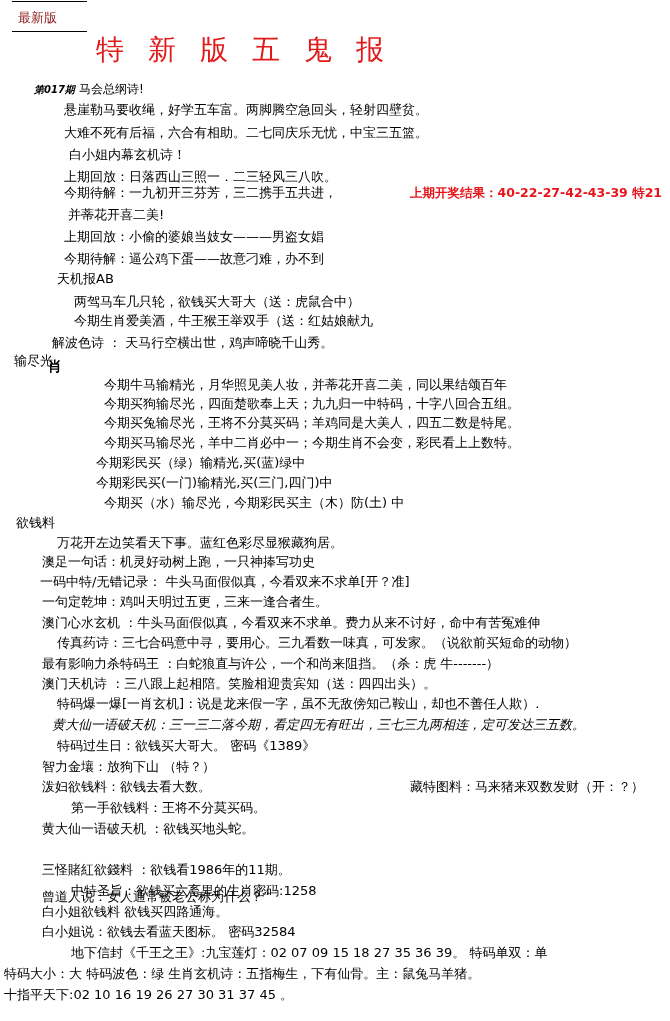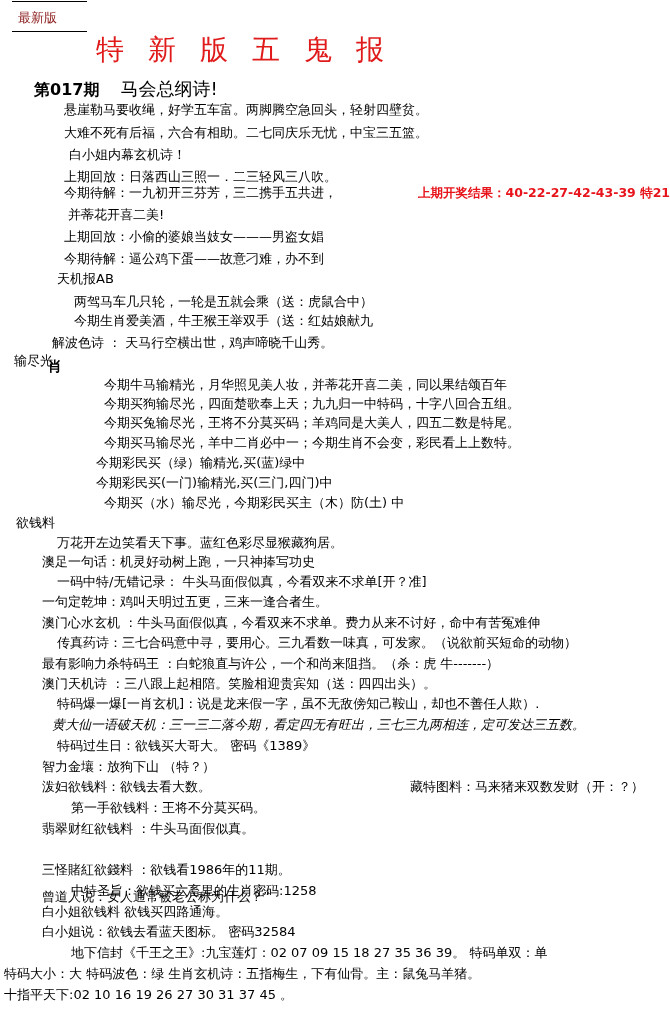--- a/index.html
+++ b/index.html
@@ -6,22 +6,22 @@
     body { width: 670px; height: 1021px; position: relative; overflow: hidden;
            font-family: "DejaVu Sans", "Liberation Sans", sans-serif; color: #000; }
     .badge { position: absolute; left: 12px; top: 0; width: 75px; height: 20px; }
     .badge .rule { position: absolute; left: 0; width: 75px; height: 1px; background: #000; }
     .badge .rule.top { top: 1px; }
     .badge .rule.bot { top: 31px; }
     .badge .txt { position: absolute; left: 6px; top: 9px; font-size: 13px; color: #8b1a1a; }
     .title { position: absolute; left: 96px; top: 22px; font-family: "DejaVu Serif", "Liberation Serif", serif;
              font-size: 28px; color: #e01a1a; letter-spacing: 24px; white-space: nowrap; line-height: 56px; }
     .line { position: absolute; white-space: nowrap; font-size: 13px; line-height: 18px; }
-    .issue { font-weight: bold; font-size: 16px; }
-    .small { font-size: 18px; margin-left: 17px; }
+    .issue { font-weight: bold; font-size: 10px; font-style: italic; }
+    .small { font-size: 12px; }
     .red { color: #e8141c; font-weight: bold; font-size: 12.5px; }
     .section-overlap { font-weight: bold; font-size: 14px; position: absolute; }
   </style>
 </head>
 <body>
 
 <div class="badge">
   <div class="rule top"></div>
   <div class="txt">最新版</div>
   <div class="rule bot"></div>
@@ -33,59 +33,59 @@
   <span class="issue">第017期</span>
   <span class="small">马会总纲诗!</span>
 </div>
 
 <div class="line" style="left:64px; top:101px;">悬崖勒马要收绳，好学五车富。两脚腾空急回头，轻射四壁贫。</div>
 <div class="line" style="left:64px; top:124px;">大难不死有后福，六合有相助。二七同庆乐无忧，中宝三五篮。</div>
 
 <div class="line" style="left:69px; top:146px;">白小姐内幕玄机诗！</div>
 <div class="line" style="left:64px; top:168px;">上期回放：日落西山三照一．二三轻风三八吹。</div>
 <div class="line" style="left:64px; top:184px;">今期待解：一九初开三芬芳，三二携手五共进，</div>
-<div class="line red" style="left:410px; top:184px;margin-left:8px;">上期开奖结果：40-22-27-42-43-39 特21</div>
+<div class="line red" style="left:410px; top:184px;">上期开奖结果：40-22-27-42-43-39 特21</div>
 
 <div class="line" style="left:68px; top:206px;">并蒂花开喜二美!</div>
 <div class="line" style="left:64px; top:228px;">上期回放：小偷的婆娘当妓女———男盗女娼</div>
 <div class="line" style="left:64px; top:250px;">今期待解：逼公鸡下蛋——故意刁难，办不到</div>
 
 <div class="line" style="left:57px; top:270px;">天机报AB</div>
-<div class="line" style="left:74px; top:293px;">两驾马车几只轮，一轮是五就会乘（送：虎鼠合中）</div>
+<div class="line" style="left:74px; top:293px;">两驾马车几只轮，欲钱买大哥大（送：虎鼠合中）</div>
 <div class="line" style="left:74px; top:312px;">今期生肖爱美酒，牛王猴王举双手（送：红姑娘献九</div>
 <div class="line" style="left:52px; top:334px;">解波色诗 ： 天马行空横出世，鸡声啼晓千山秀。</div>
 
 <div class="line" style="left:14px; top:352px;">输尽光</div>
 <div class="section-overlap" style="left:48px; top:358px;">肖</div>
 
 <div class="line" style="left:104px; top:376px;">今期牛马输精光，月华照见美人妆，并蒂花开喜二美，同以果结颂百年</div>
 <div class="line" style="left:104px; top:395px;">今期买狗输尽光，四面楚歌奉上天；九九归一中特码，十字八回合五组。</div>
 <div class="line" style="left:104px; top:414px;">今期买兔输尽光，王将不分莫买码；羊鸡同是大美人，四五二数是特尾。</div>
 <div class="line" style="left:104px; top:434px;">今期买马输尽光，羊中二肖必中一；今期生肖不会变，彩民看上上数特。</div>
 <div class="line" style="left:96px; top:454px;">今期彩民买（绿）输精光,买(蓝)绿中</div>
 <div class="line" style="left:96px; top:474px;">今期彩民买(一门)输精光,买(三门,四门)中</div>
 <div class="line" style="left:104px; top:494px;">今期买（水）输尽光，今期彩民买主（木）防(土) 中</div>
 
 <div class="line" style="left:16px; top:514px;">欲钱料</div>
 <div class="line" style="left:57px; top:534px;">万花开左边笑看天下事。蓝红色彩尽显猴藏狗居。</div>
 <div class="line" style="left:42px; top:553px;text-align:right;">澳足一句话：机灵好动树上跑，一只神捧写功史</div>
-<div class="line" style="left:57px; top:573px;">一码中特/无错记录：  牛头马面假似真，今看双来不求单[开？准]</div>
+<div class="line" style="left:40px; top:573px;">一码中特/无错记录：  牛头马面假似真，今看双来不求单[开？准]</div>
 <div class="line" style="left:42px; top:593px;">一句定乾坤：鸡叫天明过五更，三来一逢合者生。</div>
 <div class="line" style="left:42px; top:614px;">澳门心水玄机 ：牛头马面假似真，今看双来不求单。费力从来不讨好，命中有苦冤难伸</div>
 <div class="line" style="left:57px; top:634px;">传真药诗：三七合码意中寻，要用心。三九看数一味真，可发家。（说欲前买短命的动物）</div>
 <div class="line" style="left:42px; top:655px;">最有影响力杀特码王 ：白蛇狼直与许公，一个和尚来阻挡。（杀：虎 牛-------）</div>
 <div class="line" style="left:42px; top:675px;">澳门天机诗 ：三八跟上起相陪。笑脸相迎贵宾知（送：四四出头）。</div>
 <div class="line" style="left:57px; top:695px;">特码爆一爆[一肖玄机]：说是龙来假一字，虽不无敌傍知己鞍山，却也不善任人欺）.</div>
 <div class="line" style="left:52px; top:716px;font-style:italic;">黄大仙一语破天机：三一三二落今期，看定四无有旺出，三七三九两相连，定可发达三五数。</div>
 <div class="line" style="left:57px; top:737px;">特码过生日：欲钱买大哥大。 密码《1389》</div>
 <div class="line" style="left:42px; top:758px;">智力金壤：放狗下山  （特？）</div>
 <div class="line" style="left:42px; top:778px;">泼妇欲钱料：欲钱去看大数。</div>
 <div class="line" style="left:410px; top:778px;">藏特图料：马来猪来双数发财（开：？）</div>
 <div class="line" style="left:71px; top:799px;">第一手欲钱料：王将不分莫买码。</div>
-<div class="line" style="left:42px; top:820px;">翡翠财红欲钱料 ：牛头马面假似真。</div>
+<div class="line" style="left:42px; top:820px;">黄大仙一语破天机 ：欲钱买地头蛇。</div>
 <div class="line" style="left:42px; top:841px;margin-top:47px;">曾道人说：女人通常被老公称为什么？”</div>
 <div class="line" style="left:42px; top:861px;">三怪賭紅欲錢料 ：欲钱看1986年的11期。</div>
 <div class="line" style="left:71px; top:882px;">中特圣旨：欲钱买六畜里的生肖密码:1258</div>
 <div class="line" style="left:42px; top:903px;">白小姐欲钱料  欲钱买四路通海。</div>
 <div class="line" style="left:42px; top:923px;">白小姐说：欲钱去看蓝天图标。 密码32584</div>
 <div class="line" style="left:71px; top:944px;">地下信封《千王之王》:九宝莲灯：02 07 09 15 18 27 35 36 39。 特码单双：单</div>
 <div class="line" style="left:4px; top:965px;">特码大小：大 特码波色：绿 生肖玄机诗：五指梅生，下有仙骨。主：鼠兔马羊猪。</div>
 <div class="line" style="left:4px; top:986px;">十指平天下:02 10 16 19 26 27 30 31 37 45 。</div>
 
 </body></html>

